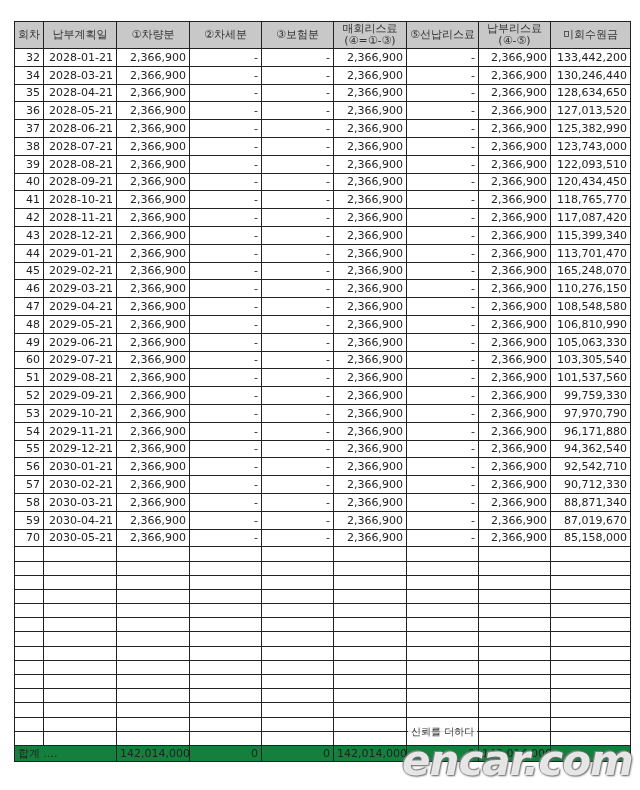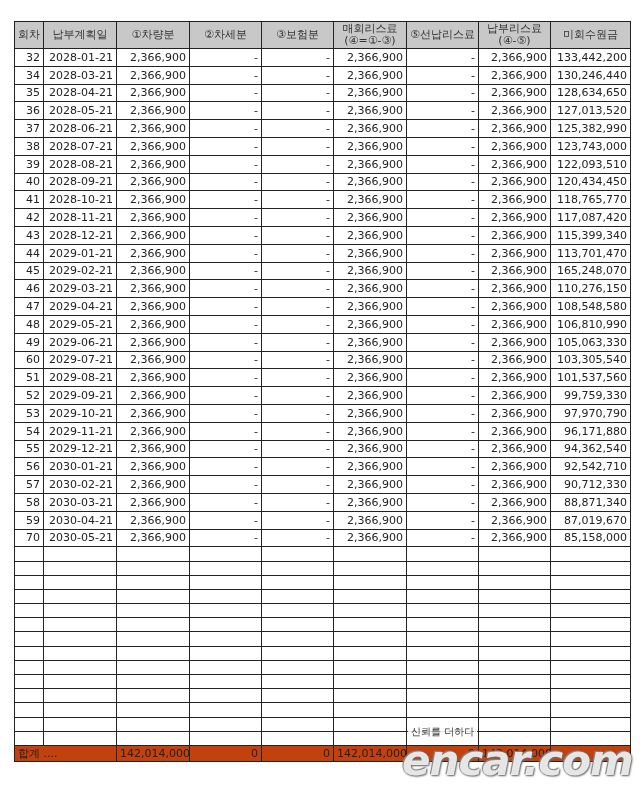--- a/index.html
+++ b/index.html
@@ -4,21 +4,21 @@
 <style>
   html, body { margin: 0; padding: 0; background: #ffffff; }
   body { width: 640px; height: 790px; position: relative; overflow: hidden;
          font-family: "DejaVu Sans", "Liberation Sans", sans-serif; color: #222; }
   table.sched { position: absolute; left: 14px; top: 21px; border-collapse: collapse;
                 table-layout: fixed; width: 616px; font-size: 11px; }
   table.sched td, table.sched th { border: 1px solid #222; padding: 0 3px; white-space: nowrap; overflow: hidden; }
   table.sched th { background: #c8c8c8; font-weight: normal; height: 26px; text-align: center; line-height: 12px; color: #333; }
   table.sched tr.data td { height: 16.8px; }
   table.sched tr.empty td { height: 13.2px; }
-  table.sched tr.total td { height: 15px; background: #c2410c; }
+  table.sched tr.total td { height: 15px; background: #15803d; }
   .c { text-align: right; }
   .r { text-align: right; }
   .l { text-align: left; }
   .watermark { position: absolute; left: 402px; top: 722px; width: 228px; height: 60px; pointer-events: none; }
   .wm-tag { position: absolute; left: 6px; top: 2px; font-size: 10px; color: #333;
             background: rgba(255,255,255,0.85); padding: 1px 3px; }
   .wm-logo { position: absolute; left: 0; top: 14px; font-size: 42px; font-style: italic; font-weight: bold;
              color: rgba(255,255,255,0.85); letter-spacing: -1px;
              text-shadow: 0 0 2px #555, 1px 1px 2px #777, -1px -1px 1px #999;
              font-family: "DejaVu Sans", sans-serif; }

